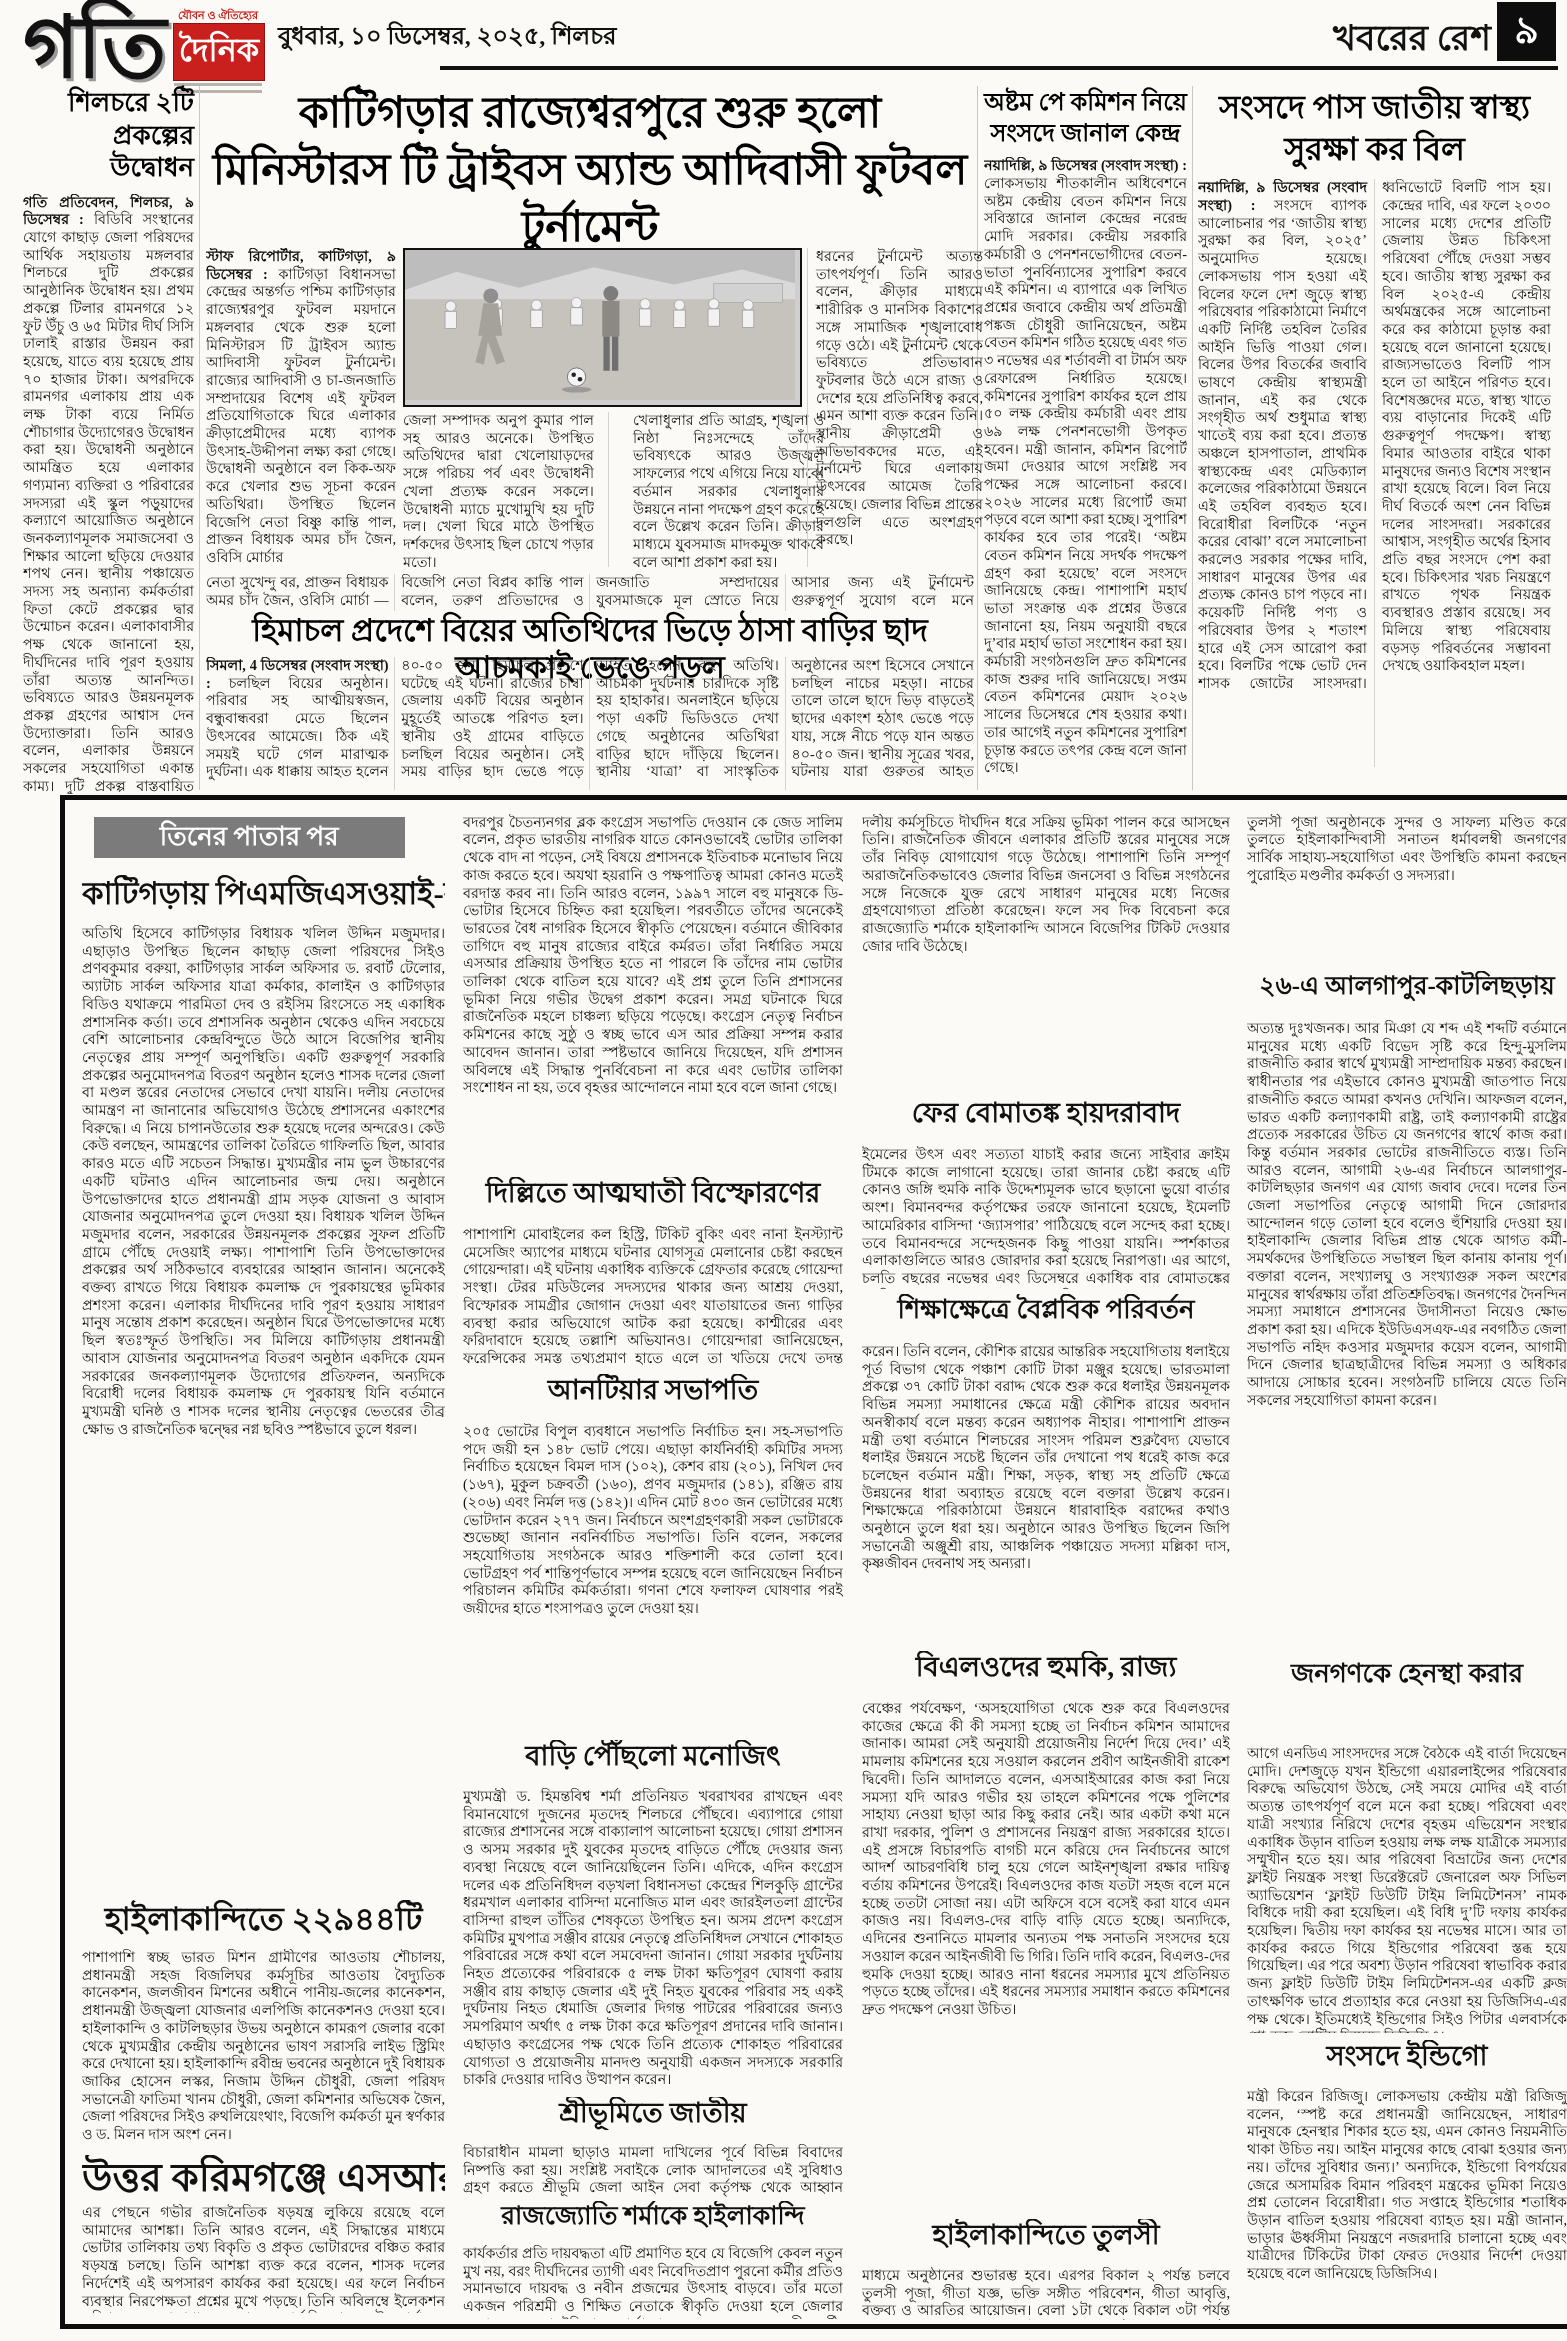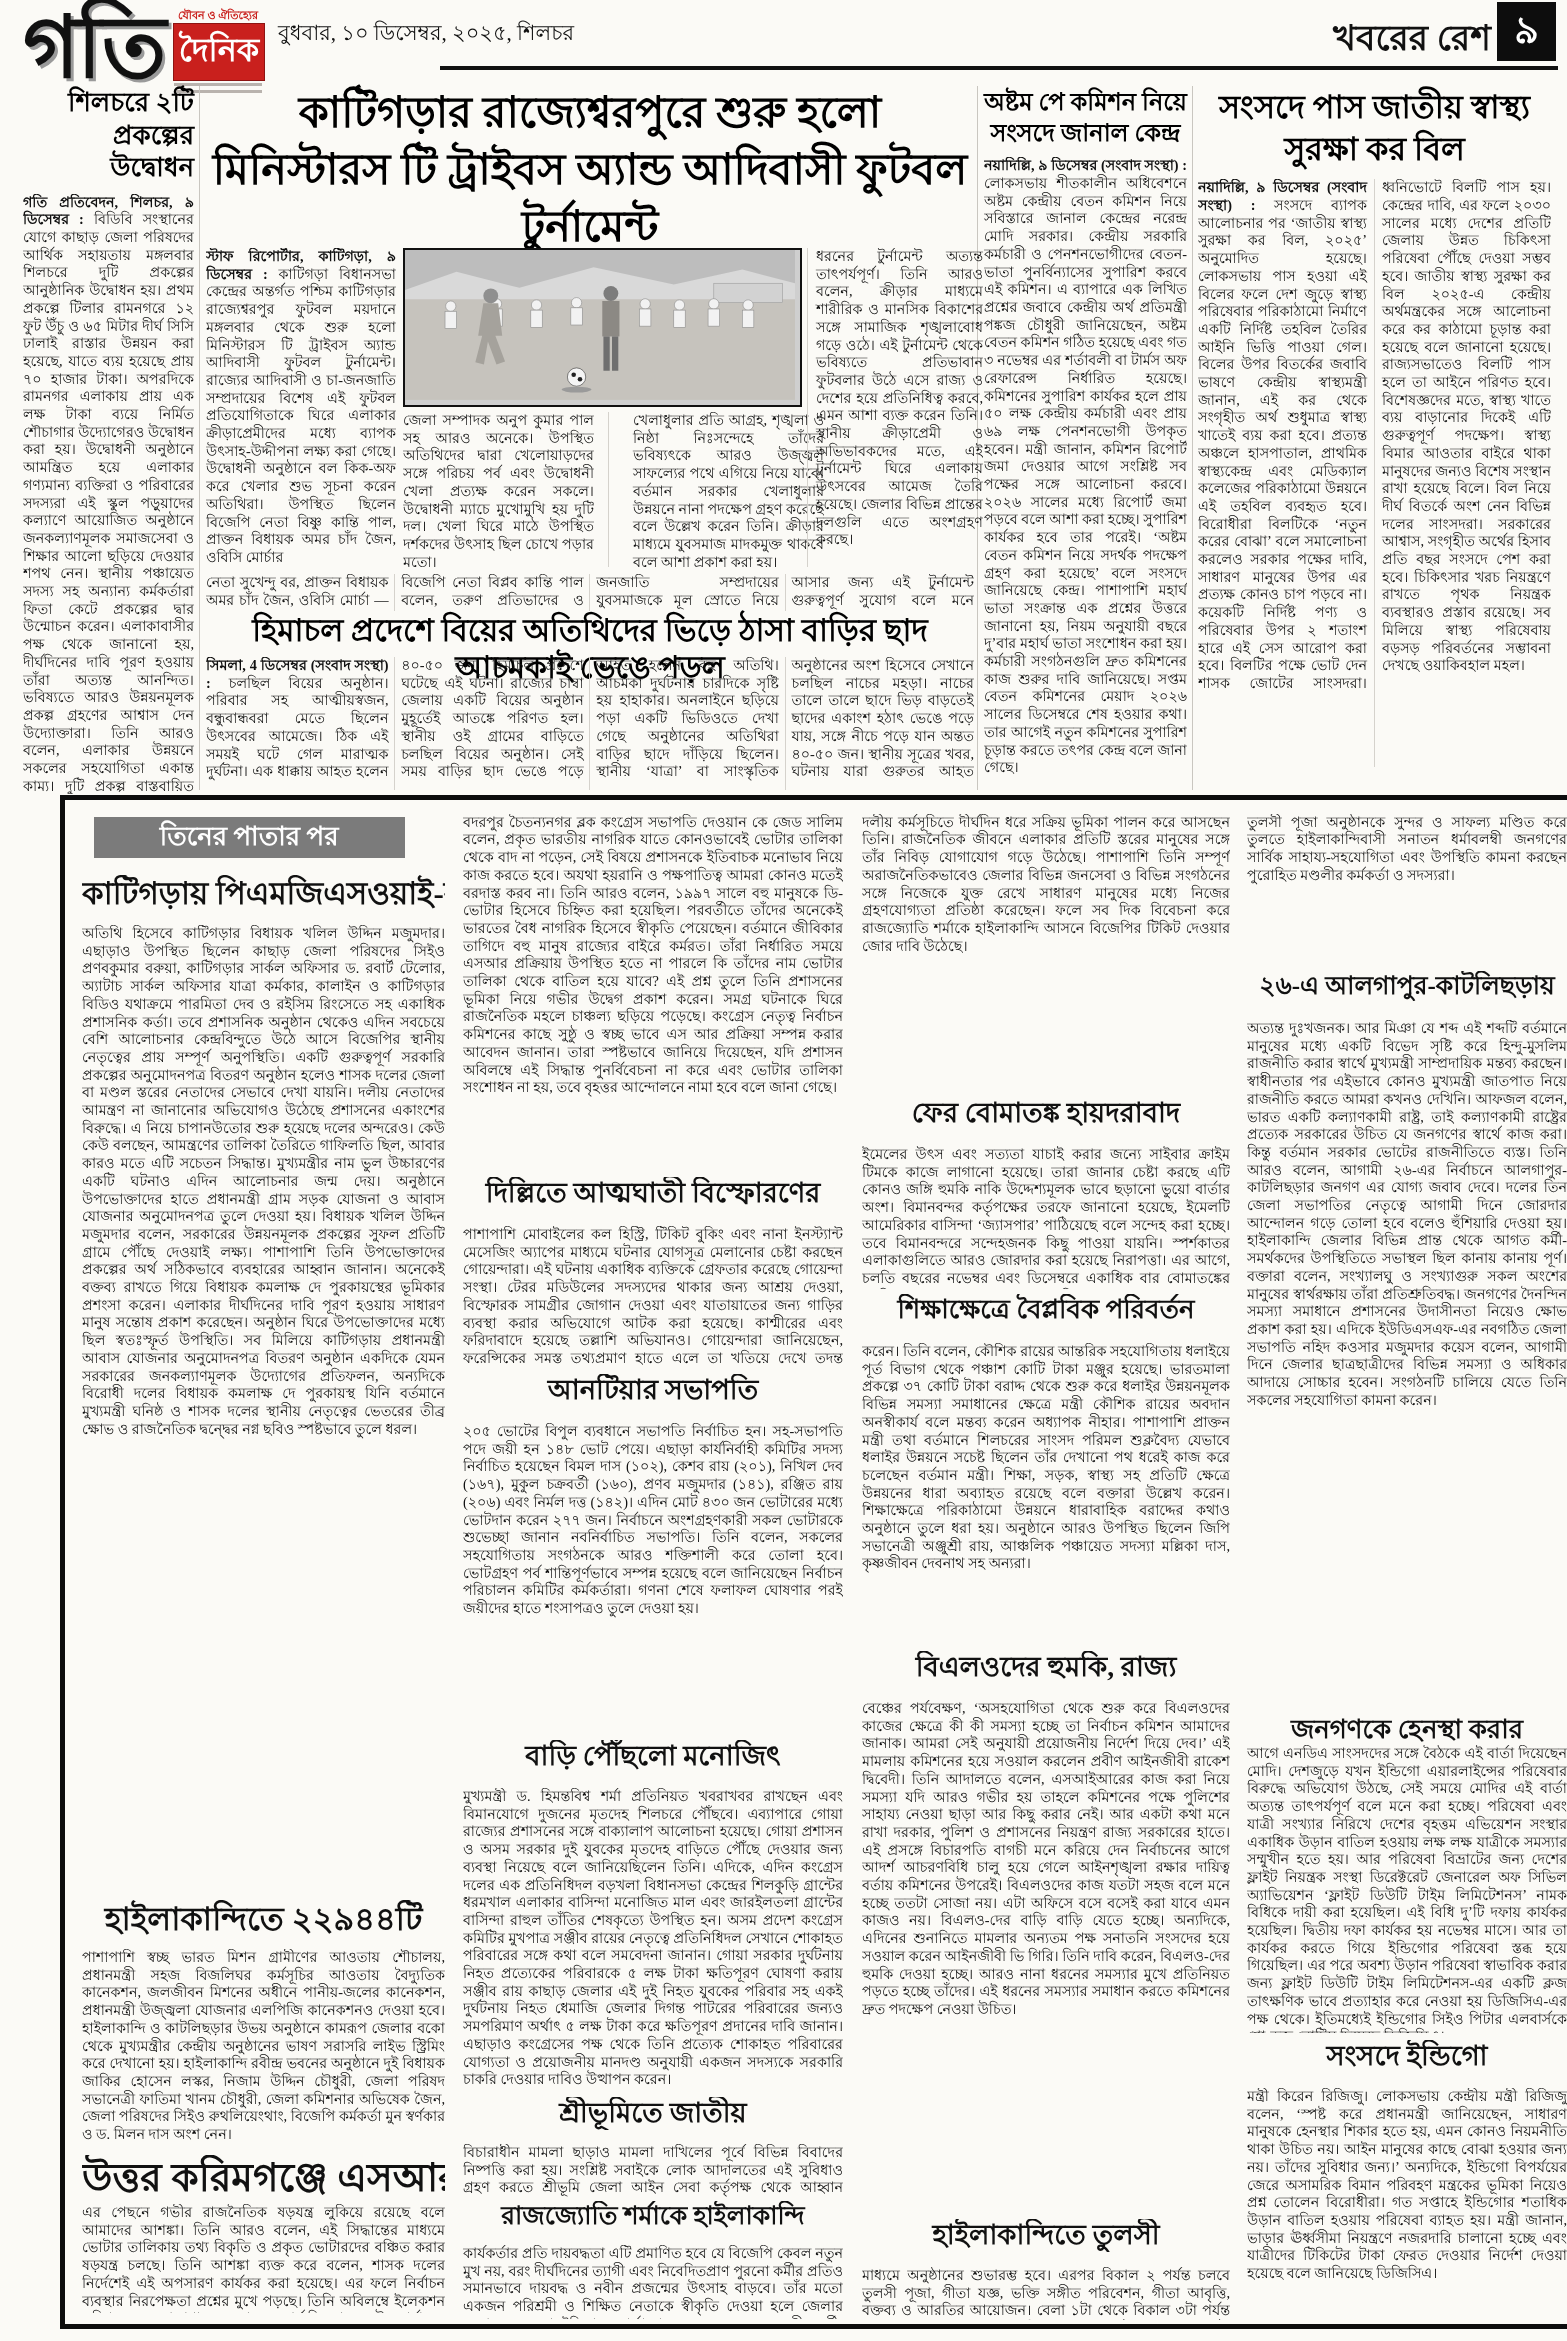--- a/index.html
+++ b/index.html
@@ -26,21 +26,21 @@
 </head>
 <body>
 
 <div id="page">
 
   <div class="abs" id="logo-gati" style="left:23px;top:4.6px;">গতি</div>
   <div class="abs" style="left:173px;top:6.9px;width:90px;text-align:center;font-size:11px;font-weight:bold;color:#c9201d;">যৌবন ও ঐতিহ্যের ৬১ বছর</div>
   <div class="abs" id="dainik-box" style="left:173px;top:23px;width:90px;height:56px;">দৈনিক</div>
   <div class="abs" style="left:174px;top:83px;width:88px;height:3.4px;background:#b9b3ae;"></div>
   <div class="abs" style="left:174px;top:90px;width:88px;height:3.4px;background:#b9b3ae;"></div>
-  <div class="abs" style="left:278px;top:17px;font-size:21px;font-weight:normal;">বুধবার, ১০ ডিসেম্বর, ২০২৫, শিলচর</div>
+  <div class="abs" style="left:278px;top:17px;font-size:24px;font-weight:bold;">বুধবার, ১০ ডিসেম্বর, ২০২৫, শিলচর</div>
   <div class="abs" style="left:1245px;top:11.4px;width:246px;text-align:right;font-size:35px;font-weight:bold;">খবরের রেশ</div>
   <div class="abs" id="pageno-box" style="left:1497px;top:2.3px;width:59px;height:59px;">৯</div>
   <div class="abs" style="left:440px;top:66px;width:1118px;height:4px;background:#111;"></div>
 
   <div class="abs vr" style="left:199px;top:86px;height:704px;"></div>
   <div class="abs vr" style="left:977px;top:86px;height:704px;"></div>
   <div class="abs vr" style="left:1192px;top:86px;height:704px;"></div>
 
   <div class="abs" style="left:23px;top:87px;width:171px;">
     <div class="hl" style="font-size:26px;line-height:1.25;text-align:right;">শিলচরে ২টি প্রকল্পের উদ্বোধন</div>
@@ -148,19 +148,19 @@
     <div class="abs bh" style="left:797px;top:494px;width:368px;font-size:26px;">শিক্ষাক্ষেত্রে বৈপ্লবিক পরিবর্তন</div>
     <div class="abs bt" style="left:797px;top:543px;width:368px;height:303px;">করেন। তিনি বলেন, কৌশিক রায়ের আন্তরিক সহযোগিতায় ধলাইয়ে পূর্ত বিভাগ থেকে পঞ্চাশ কোটি টাকা মঞ্জুর হয়েছে। ভারতমালা প্রকল্পে ৩৭ কোটি টাকা বরাদ্দ থেকে শুরু করে ধলাইর উন্নয়নমূলক বিভিন্ন সমস্যা সমাধানের ক্ষেত্রে মন্ত্রী কৌশিক রায়ের অবদান অনস্বীকার্য বলে মন্তব্য করেন অধ্যাপক নীহার। পাশাপাশি প্রাক্তন মন্ত্রী তথা বর্তমানে শিলচরের সাংসদ পরিমল শুক্লবৈদ্য যেভাবে ধলাইর উন্নয়নে সচেষ্ট ছিলেন তাঁর দেখানো পথ ধরেই কাজ করে চলেছেন বর্তমান মন্ত্রী। শিক্ষা, সড়ক, স্বাস্থ্য সহ প্রতিটি ক্ষেত্রে উন্নয়নের ধারা অব্যাহত রয়েছে বলে বক্তারা উল্লেখ করেন। শিক্ষাক্ষেত্রে পরিকাঠামো উন্নয়নে ধারাবাহিক বরাদ্দের কথাও অনুষ্ঠানে তুলে ধরা হয়। অনুষ্ঠানে আরও উপস্থিত ছিলেন জিপি সভানেত্রী অঞ্জুশ্রী রায়, আঞ্চলিক পঞ্চায়েত সদস্যা মল্লিকা দাস, কৃষ্ণজীবন দেবনাথ সহ অন্যরা।</div>
     <div class="abs bh" style="left:797px;top:851px;width:368px;">বিএলওদের হুমকি, রাজ্য</div>
     <div class="abs bt" style="left:797px;top:900px;width:368px;height:514px;">বেঞ্চের পর্যবেক্ষণ, ‘অসহযোগিতা থেকে শুরু করে বিএলওদের কাজের ক্ষেত্রে কী কী সমস্যা হচ্ছে তা নির্বাচন কমিশন আমাদের জানাক। আমরা সেই অনুযায়ী প্রয়োজনীয় নির্দেশ দিয়ে দেব।’ এই মামলায় কমিশনের হয়ে সওয়াল করলেন প্রবীণ আইনজীবী রাকেশ দ্বিবেদী। তিনি আদালতে বলেন, এসআইআরের কাজ করা নিয়ে সমস্যা যদি আরও গভীর হয় তাহলে কমিশনের পক্ষে পুলিশের সাহায্য নেওয়া ছাড়া আর কিছু করার নেই। আর একটা কথা মনে রাখা দরকার, পুলিশ ও প্রশাসনের নিয়ন্ত্রণ রাজ্য সরকারের হাতে। এই প্রসঙ্গে বিচারপতি বাগচী মনে করিয়ে দেন নির্বাচনের আগে আদর্শ আচরণবিধি চালু হয়ে গেলে আইনশৃঙ্খলা রক্ষার দায়িত্ব বর্তায় কমিশনের উপরেই। বিএলওদের কাজ যতটা সহজ বলে মনে হচ্ছে ততটা সোজা নয়। এটা অফিসে বসে বসেই করা যাবে এমন কাজও নয়। বিএলও-দের বাড়ি বাড়ি যেতে হচ্ছে। অন্যদিকে, এদিনের শুনানিতে মামলার অন্যতম পক্ষ সনাতনি সংসদের হয়ে সওয়াল করেন আইনজীবী ভি গিরি। তিনি দাবি করেন, বিএলও-দের হুমকি দেওয়া হচ্ছে। আরও নানা ধরনের সমস্যার মুখে প্রতিনিয়ত পড়তে হচ্ছে তাঁদের। এই ধরনের সমস্যার সমাধান করতে কমিশনের দ্রুত পদক্ষেপ নেওয়া উচিত।</div>
     <div class="abs bh" style="left:797px;top:1419px;width:368px;">হাইলাকান্দিতে তুলসী</div>
     <div class="abs bt" style="left:797px;top:1467px;width:368px;height:53px;">মাধ্যমে অনুষ্ঠানের শুভারম্ভ হবে। এরপর বিকাল ২ পর্যন্ত চলবে তুলসী পূজা, গীতা যজ্ঞ, ভক্তি সঙ্গীত পরিবেশন, গীতা আবৃত্তি, বক্তব্য ও আরতির আয়োজন। বেলা ১টা থেকে বিকাল ৩টা পর্যন্ত চলবে ভক্তদের মধ্যে প্রসাদ বিতরণ। সন্ধ্যা ৬টা থেকে রাত ৯টা পর্যন্ত চলবে ভজন সঙ্গীত এবং ধর্মীয় আলোচনা।</div>
 
     <div class="abs bt" style="left:1182px;top:13.7px;width:320px;height:152px;">তুলসী পূজা অনুষ্ঠানকে সুন্দর ও সাফল্য মণ্ডিত করে তুলতে হাইলাকান্দিবাসী সনাতন ধর্মাবলম্বী জনগণের সার্বিক সাহায্য-সহযোগিতা এবং উপস্থিতি কামনা করছেন পুরোহিত মণ্ডলীর কর্মকর্তা ও সদস্যরা।</div>
     <div class="abs bh" style="left:1182px;top:171px;width:320px;font-size:25px;">২৬-এ আলগাপুর-কাটলিছড়ায়</div>
     <div class="abs bt" style="left:1182px;top:220px;width:320px;height:671px;">অত্যন্ত দুঃখজনক। আর মিঞা যে শব্দ এই শব্দটি বর্তমানে মানুষের মধ্যে একটি বিভেদ সৃষ্টি করে হিন্দু-মুসলিম রাজনীতি করার স্বার্থে মুখ্যমন্ত্রী সাম্প্রদায়িক মন্তব্য করছেন। স্বাধীনতার পর এইভাবে কোনও মুখ্যমন্ত্রী জাতপাত নিয়ে রাজনীতি করতে আমরা কখনও দেখিনি। আফজল বলেন, ভারত একটি কল্যাণকামী রাষ্ট্র, তাই কল্যাণকামী রাষ্ট্রের প্রত্যেক সরকারের উচিত যে জনগণের স্বার্থে কাজ করা। কিন্তু বর্তমান সরকার ভোটের রাজনীতিতে ব্যস্ত। তিনি আরও বলেন, আগামী ২৬-এর নির্বাচনে আলগাপুর-কাটলিছড়ার জনগণ এর যোগ্য জবাব দেবে। দলের তিন জেলা সভাপতির নেতৃত্বে আগামী দিনে জোরদার আন্দোলন গড়ে তোলা হবে বলেও হুঁশিয়ারি দেওয়া হয়। হাইলাকান্দি জেলার বিভিন্ন প্রান্ত থেকে আগত কর্মী-সমর্থকদের উপস্থিতিতে সভাস্থল ছিল কানায় কানায় পূর্ণ। বক্তারা বলেন, সংখ্যালঘু ও সংখ্যাগুরু সকল অংশের মানুষের স্বার্থরক্ষায় তাঁরা প্রতিশ্রুতিবদ্ধ। জনগণের দৈনন্দিন সমস্যা সমাধানে প্রশাসনের উদাসীনতা নিয়েও ক্ষোভ প্রকাশ করা হয়। এদিকে ইউডিএসএফ-এর নবগঠিত জেলা সভাপতি নহিদ কওসার মজুমদার কয়েস বলেন, আগামী দিনে জেলার ছাত্রছাত্রীদের বিভিন্ন সমস্যা ও অধিকার আদায়ে সোচ্চার হবেন। সংগঠনটি চালিয়ে যেতে তিনি সকলের সহযোগিতা কামনা করেন।</div>
-    <div class="abs bh" style="left:1182px;top:914px;width:320px;font-size:26px;">জনগণকে হেনস্থা করার</div>
+    <div class="abs bh" style="left:1182px;top:858px;width:320px;font-size:26px;">জনগণকে হেনস্থা করার</div>
     <div class="abs bt" style="left:1182px;top:945px;width:320px;height:288px;">আগে এনডিএ সাংসদদের সঙ্গে বৈঠকে এই বার্তা দিয়েছেন মোদি। দেশজুড়ে যখন ইন্ডিগো এয়ারলাইন্সের পরিষেবার বিরুদ্ধে অভিযোগ উঠছে, সেই সময়ে মোদির এই বার্তা অত্যন্ত তাৎপর্যপূর্ণ বলে মনে করা হচ্ছে। পরিষেবা এবং যাত্রী সংখ্যার নিরিখে দেশের বৃহত্তম এভিয়েশন সংস্থার একাধিক উড়ান বাতিল হওয়ায় লক্ষ লক্ষ যাত্রীকে সমস্যার সম্মুখীন হতে হয়। আর পরিষেবা বিভ্রাটের জন্য দেশের ফ্লাইট নিয়ন্ত্রক সংস্থা ডিরেক্টরেট জেনারেল অফ সিভিল অ্যাভিয়েশন ‘ফ্লাইট ডিউটি টাইম লিমিটেশনস’ নামক বিধিকে দায়ী করা হয়েছিল। এই বিধি দু’টি দফায় কার্যকর হয়েছিল। দ্বিতীয় দফা কার্যকর হয় নভেম্বর মাসে। আর তা কার্যকর করতে গিয়ে ইন্ডিগোর পরিষেবা স্তব্ধ হয়ে গিয়েছিল। এর পরে অবশ্য উড়ান পরিষেবা স্বাভাবিক করার জন্য ফ্লাইট ডিউটি টাইম লিমিটেশনস-এর একটি ক্লজ তাৎক্ষণিক ভাবে প্রত্যাহার করে নেওয়া হয় ডিজিসিএ-এর পক্ষ থেকে। ইতিমধ্যেই ইন্ডিগোর সিইও পিটার এলবার্সকে শো-কজ নোটিস দিয়েছে ডিজিসিএ।</div>
     <div class="abs bh" style="left:1182px;top:1240px;width:320px;">সংসদে ইন্ডিগো</div>
     <div class="abs bt" style="left:1182px;top:1288px;width:320px;height:226px;">মন্ত্রী কিরেন রিজিজু। লোকসভায় কেন্দ্রীয় মন্ত্রী রিজিজু বলেন, ‘স্পষ্ট করে প্রধানমন্ত্রী জানিয়েছেন, সাধারণ মানুষকে হেনস্থার শিকার হতে হয়, এমন কোনও নিয়মনীতি থাকা উচিত নয়। আইন মানুষের কাছে বোঝা হওয়ার জন্য নয়। তাঁদের সুবিধার জন্য।’ অন্যদিকে, ইন্ডিগো বিপর্যয়ের জেরে অসামরিক বিমান পরিবহণ মন্ত্রকের ভূমিকা নিয়েও প্রশ্ন তোলেন বিরোধীরা। গত সপ্তাহে ইন্ডিগোর শতাধিক উড়ান বাতিল হওয়ায় পরিষেবা ব্যাহত হয়। মন্ত্রী জানান, ভাড়ার ঊর্ধ্বসীমা নিয়ন্ত্রণে নজরদারি চালানো হচ্ছে এবং যাত্রীদের টিকিটের টাকা ফেরত দেওয়ার নির্দেশ দেওয়া হয়েছে বলে জানিয়েছে ডিজিসিএ।</div>
   </div>
 </div>
 
 
 </body></html>

